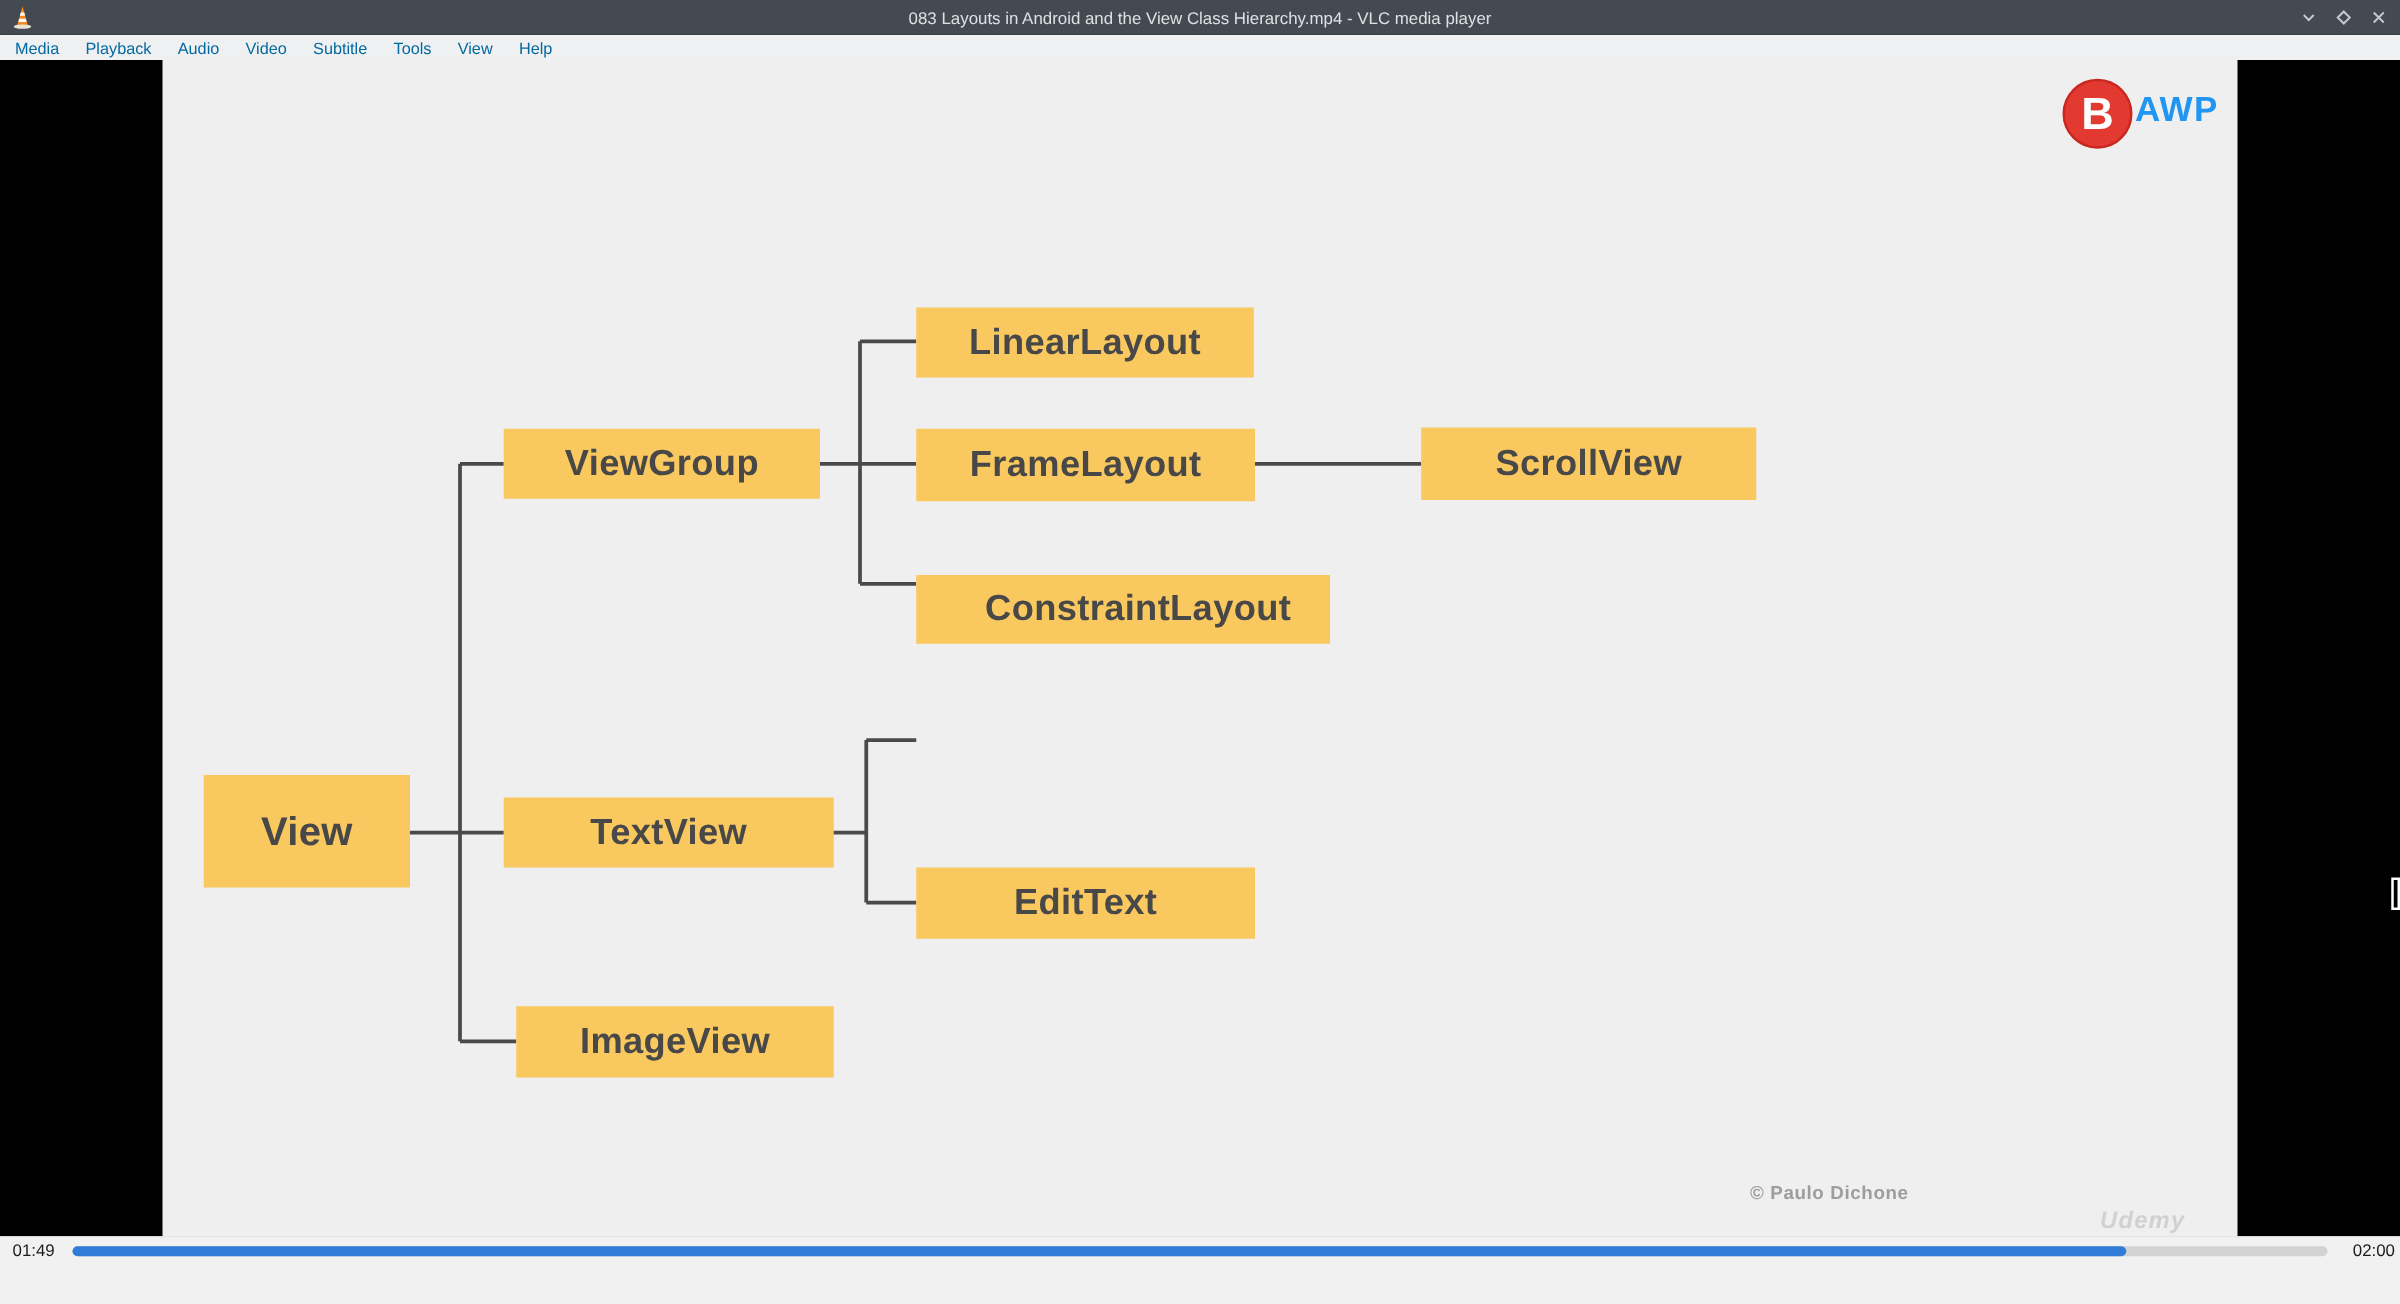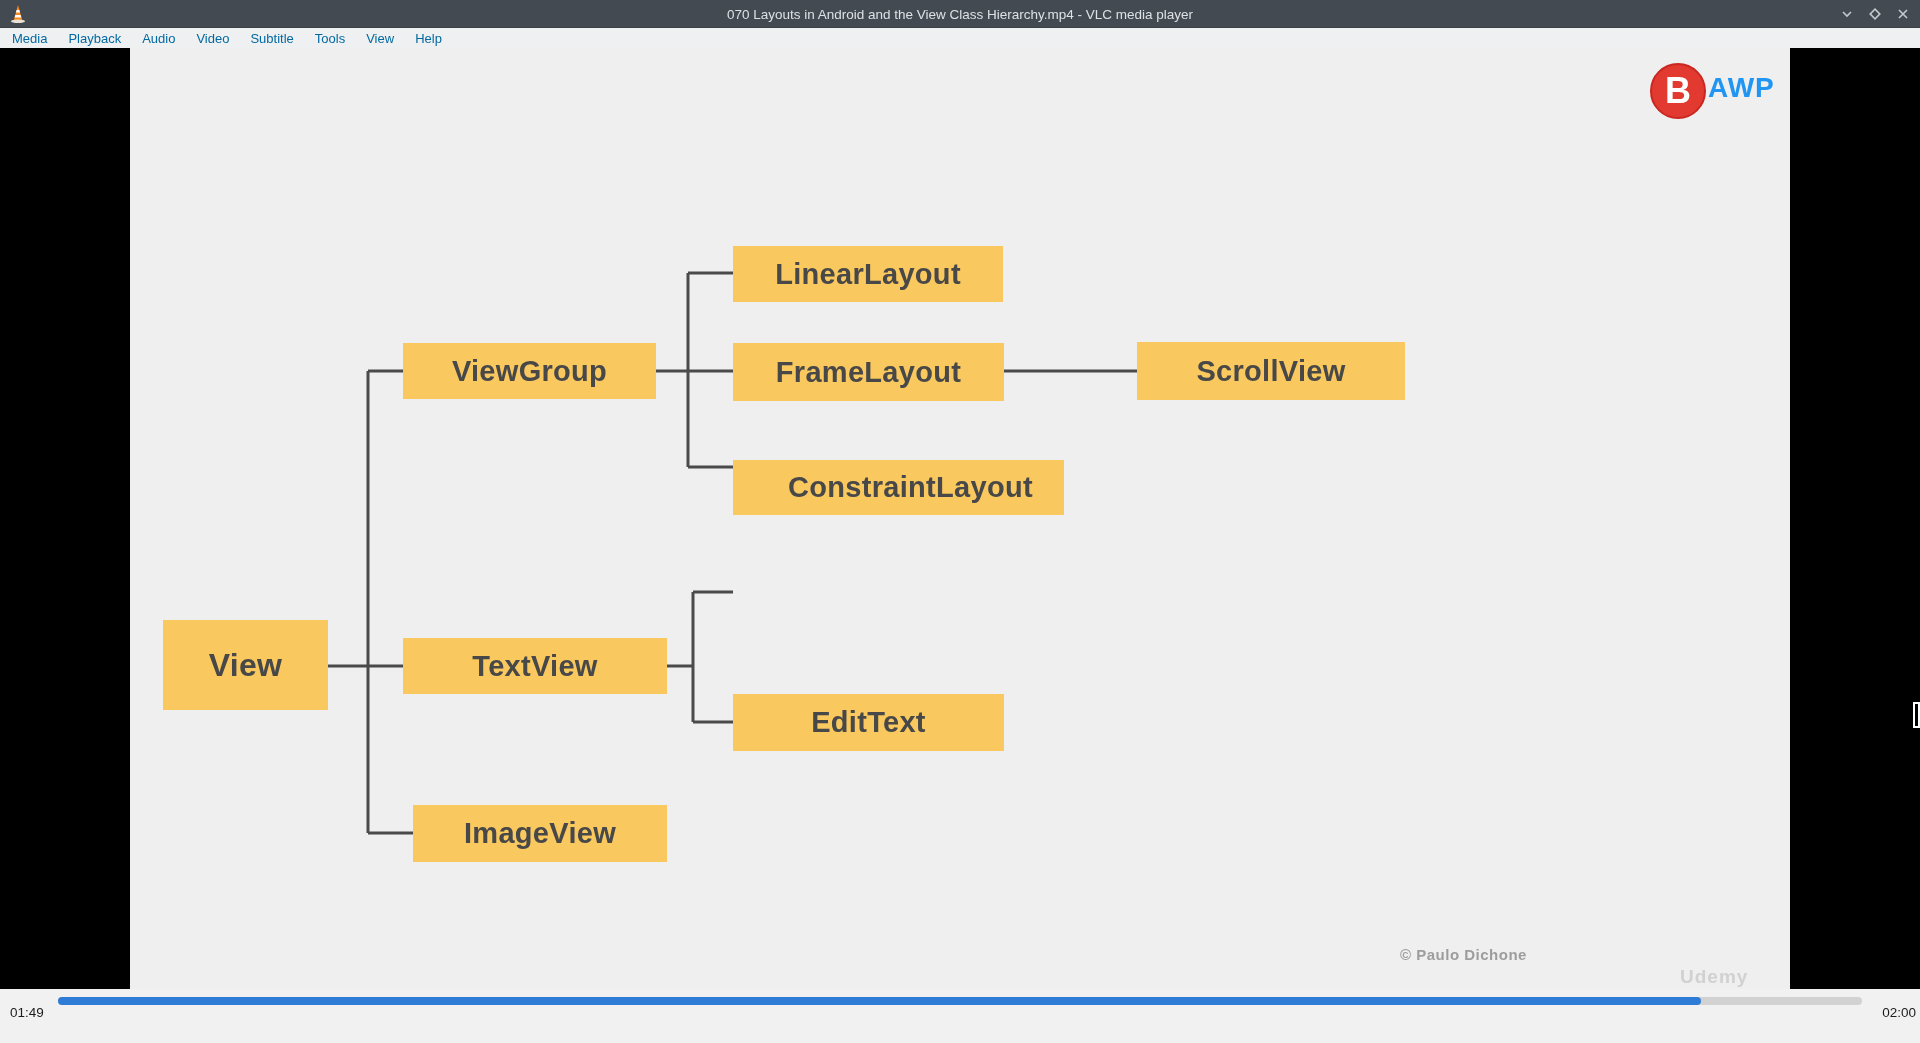--- a/index.html
+++ b/index.html
@@ -42,45 +42,45 @@
   
   .node { position:absolute; background:#f9c85e; color:#484848; font-weight:bold;
           display:flex; align-items:center; justify-content:center;
           font-size:29px; letter-spacing:0.3px; }
   .connectors { position:absolute; left:0; top:0; width:1660px; height:941px; }
 
   
   .copyright { position:absolute; left:1270px; top:898px; width:520px; text-align:left;
                color:#9d9d9d; font-size:15px; font-weight:bold; letter-spacing:0.5px; }
   .watermark { position:absolute; left:1550px; top:918px; color:#d1d1d1; font-size:19px;
-               font-weight:bold; letter-spacing:1px;text-align:right; }
+               font-weight:bold; font-style:italic; letter-spacing:1px;text-align:right; }
 
   .cursor-artifact { position:absolute; left:123px; top:654px; width:7px; height:26px;
                      border:2px solid #ffffff; background:transparent; }
 
   
   .bottombar { position:absolute; left:0; top:989px; width:1920px; height:54px; background:#f1f1f1; }
-  .time { position:absolute; top:4px; font-size:13.5px; color:#1c1c1c;margin-top:12px; }
+  .time { position:absolute; top:4px; font-size:13.5px; color:#1c1c1c; }
   .time.elapsed { left:10px; }
   .time.total { right:4px; }
   .seek-track { position:absolute; left:58px; top:8px; width:1804px; height:8px;
                 background:#d2d2d2; border-radius:4px; cursor:pointer; }
   .seek-fill { height:8px; background:#2e7cd6; border-radius:4px; width:91.1%; }
 </style>
 </head>
 <body>
 
 <div class="titlebar">
   <svg class="vlc-icon" viewBox="0 0 20 20">
     <polygon points="10,1 14.5,17 5.5,17" fill="#f68a1e"></polygon>
     <polygon points="8.6,6 11.4,6 12.1,8.6 7.9,8.6" fill="#ffffff"></polygon>
     <polygon points="7.4,11 12.6,11 13.3,13.6 6.7,13.6" fill="#ffffff"></polygon>
     <ellipse cx="10" cy="17.3" rx="7" ry="1.7" fill="#e8e3d5"></ellipse>
   </svg>
-  <div class="win-title">070 Layouts in Android and the View Class Hierarchy.mp4 - VLC media player</div>
+  <div class="win-title">083 Layouts in Android and the View Class Hierarchy.mp4 - VLC media player</div>
   <div class="win-controls">
     <div class="win-btn">
       <svg width="14" height="14" viewBox="0 0 14 14">
           <polyline points="3,5 7,9 11,5" fill="none" stroke="#c3c9cd" stroke-width="1.6"></polyline>
         </svg>
     </div>
     <div class="win-btn">
       <svg width="14" height="14" viewBox="0 0 14 14">
           <rect x="3.6" y="3.6" width="6.8" height="6.8" fill="none" stroke="#c3c9cd" stroke-width="1.6" transform="rotate(45 7 7)"></rect>
         </svg>

